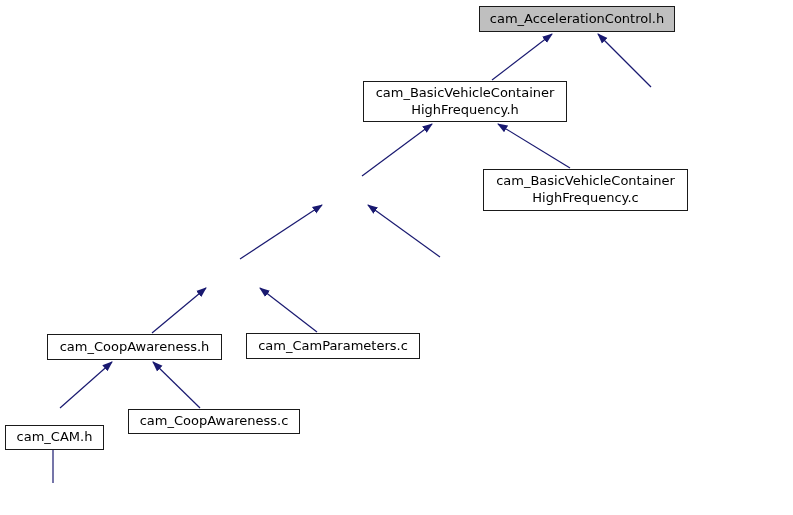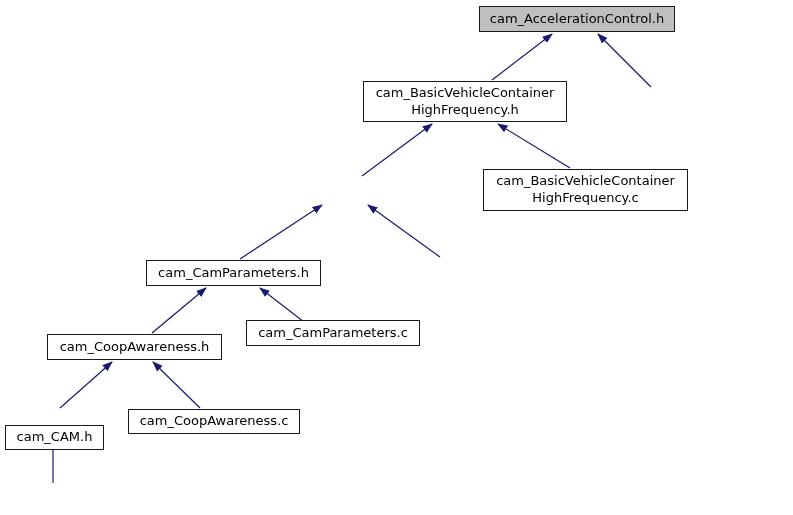--- a/index.html
+++ b/index.html
@@ -75,25 +75,24 @@
   <div class="node highlight" style="left:479px; top:6px;  width:196px; height:26px">cam_AccelerationControl.h</div>
 
   <div class="node" style="left:363px; top:81px; width:204px; height:41px">cam_BasicVehicleContainer
 HighFrequency.h</div>
 
 
 
   <div class="node" style="left:483px; top:169px; width:205px; height:42px">cam_BasicVehicleContainer
 HighFrequency.c</div>
 
-  <div class="node" style="left:146px; top:260px; width:175px; height:26px">cam_CamParameters.h</div>
 
 
   <div class="node" style="left:47px; top:334px; width:175px; height:26px">cam_CoopAwareness.h</div>
 
-  <div class="node" style="left:246px; top:320px; width:174px; height:26px">cam_CamParameters.c</div>
+  <div class="node" style="left:246px; top:333px; width:174px; height:26px">cam_CamParameters.c</div>
 
   <div class="node" style="left:5px; top:425px; width:99px; height:25px">cam_CAM.h</div>
 
   <div class="node" style="left:128px; top:409px; width:172px; height:25px">cam_CoopAwareness.c</div>
 
 
 </div>
 
 </body></html>

